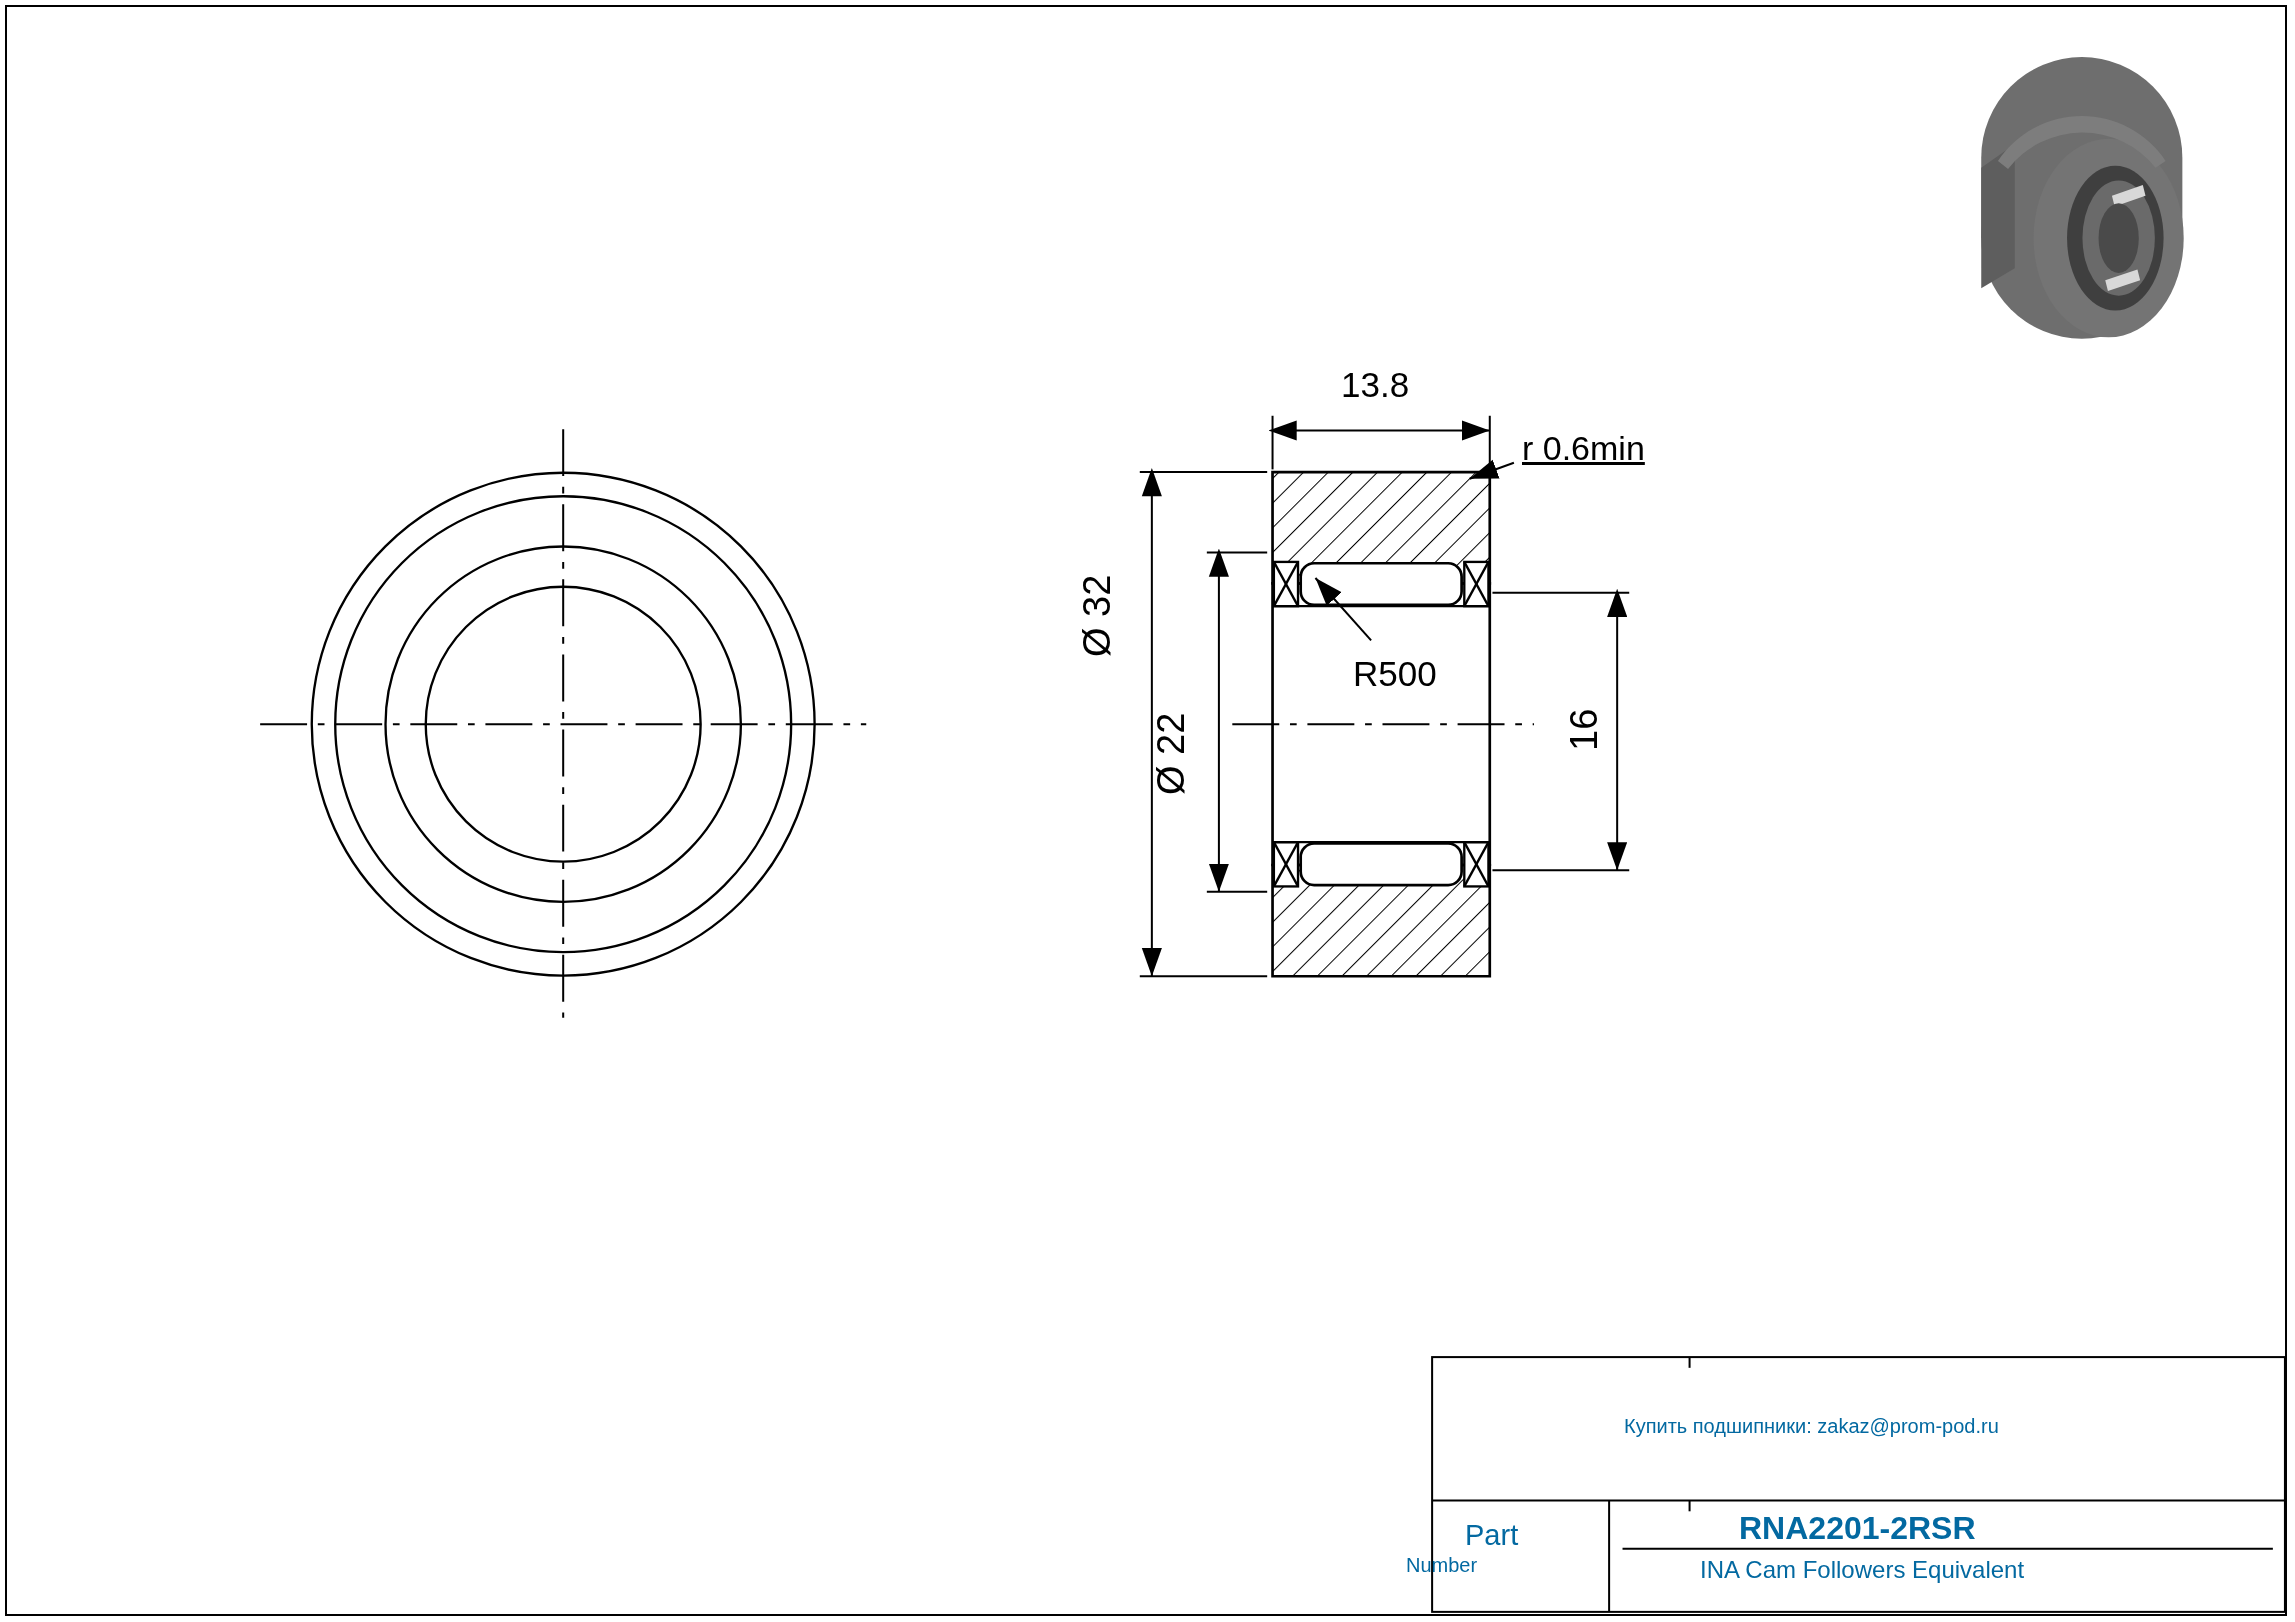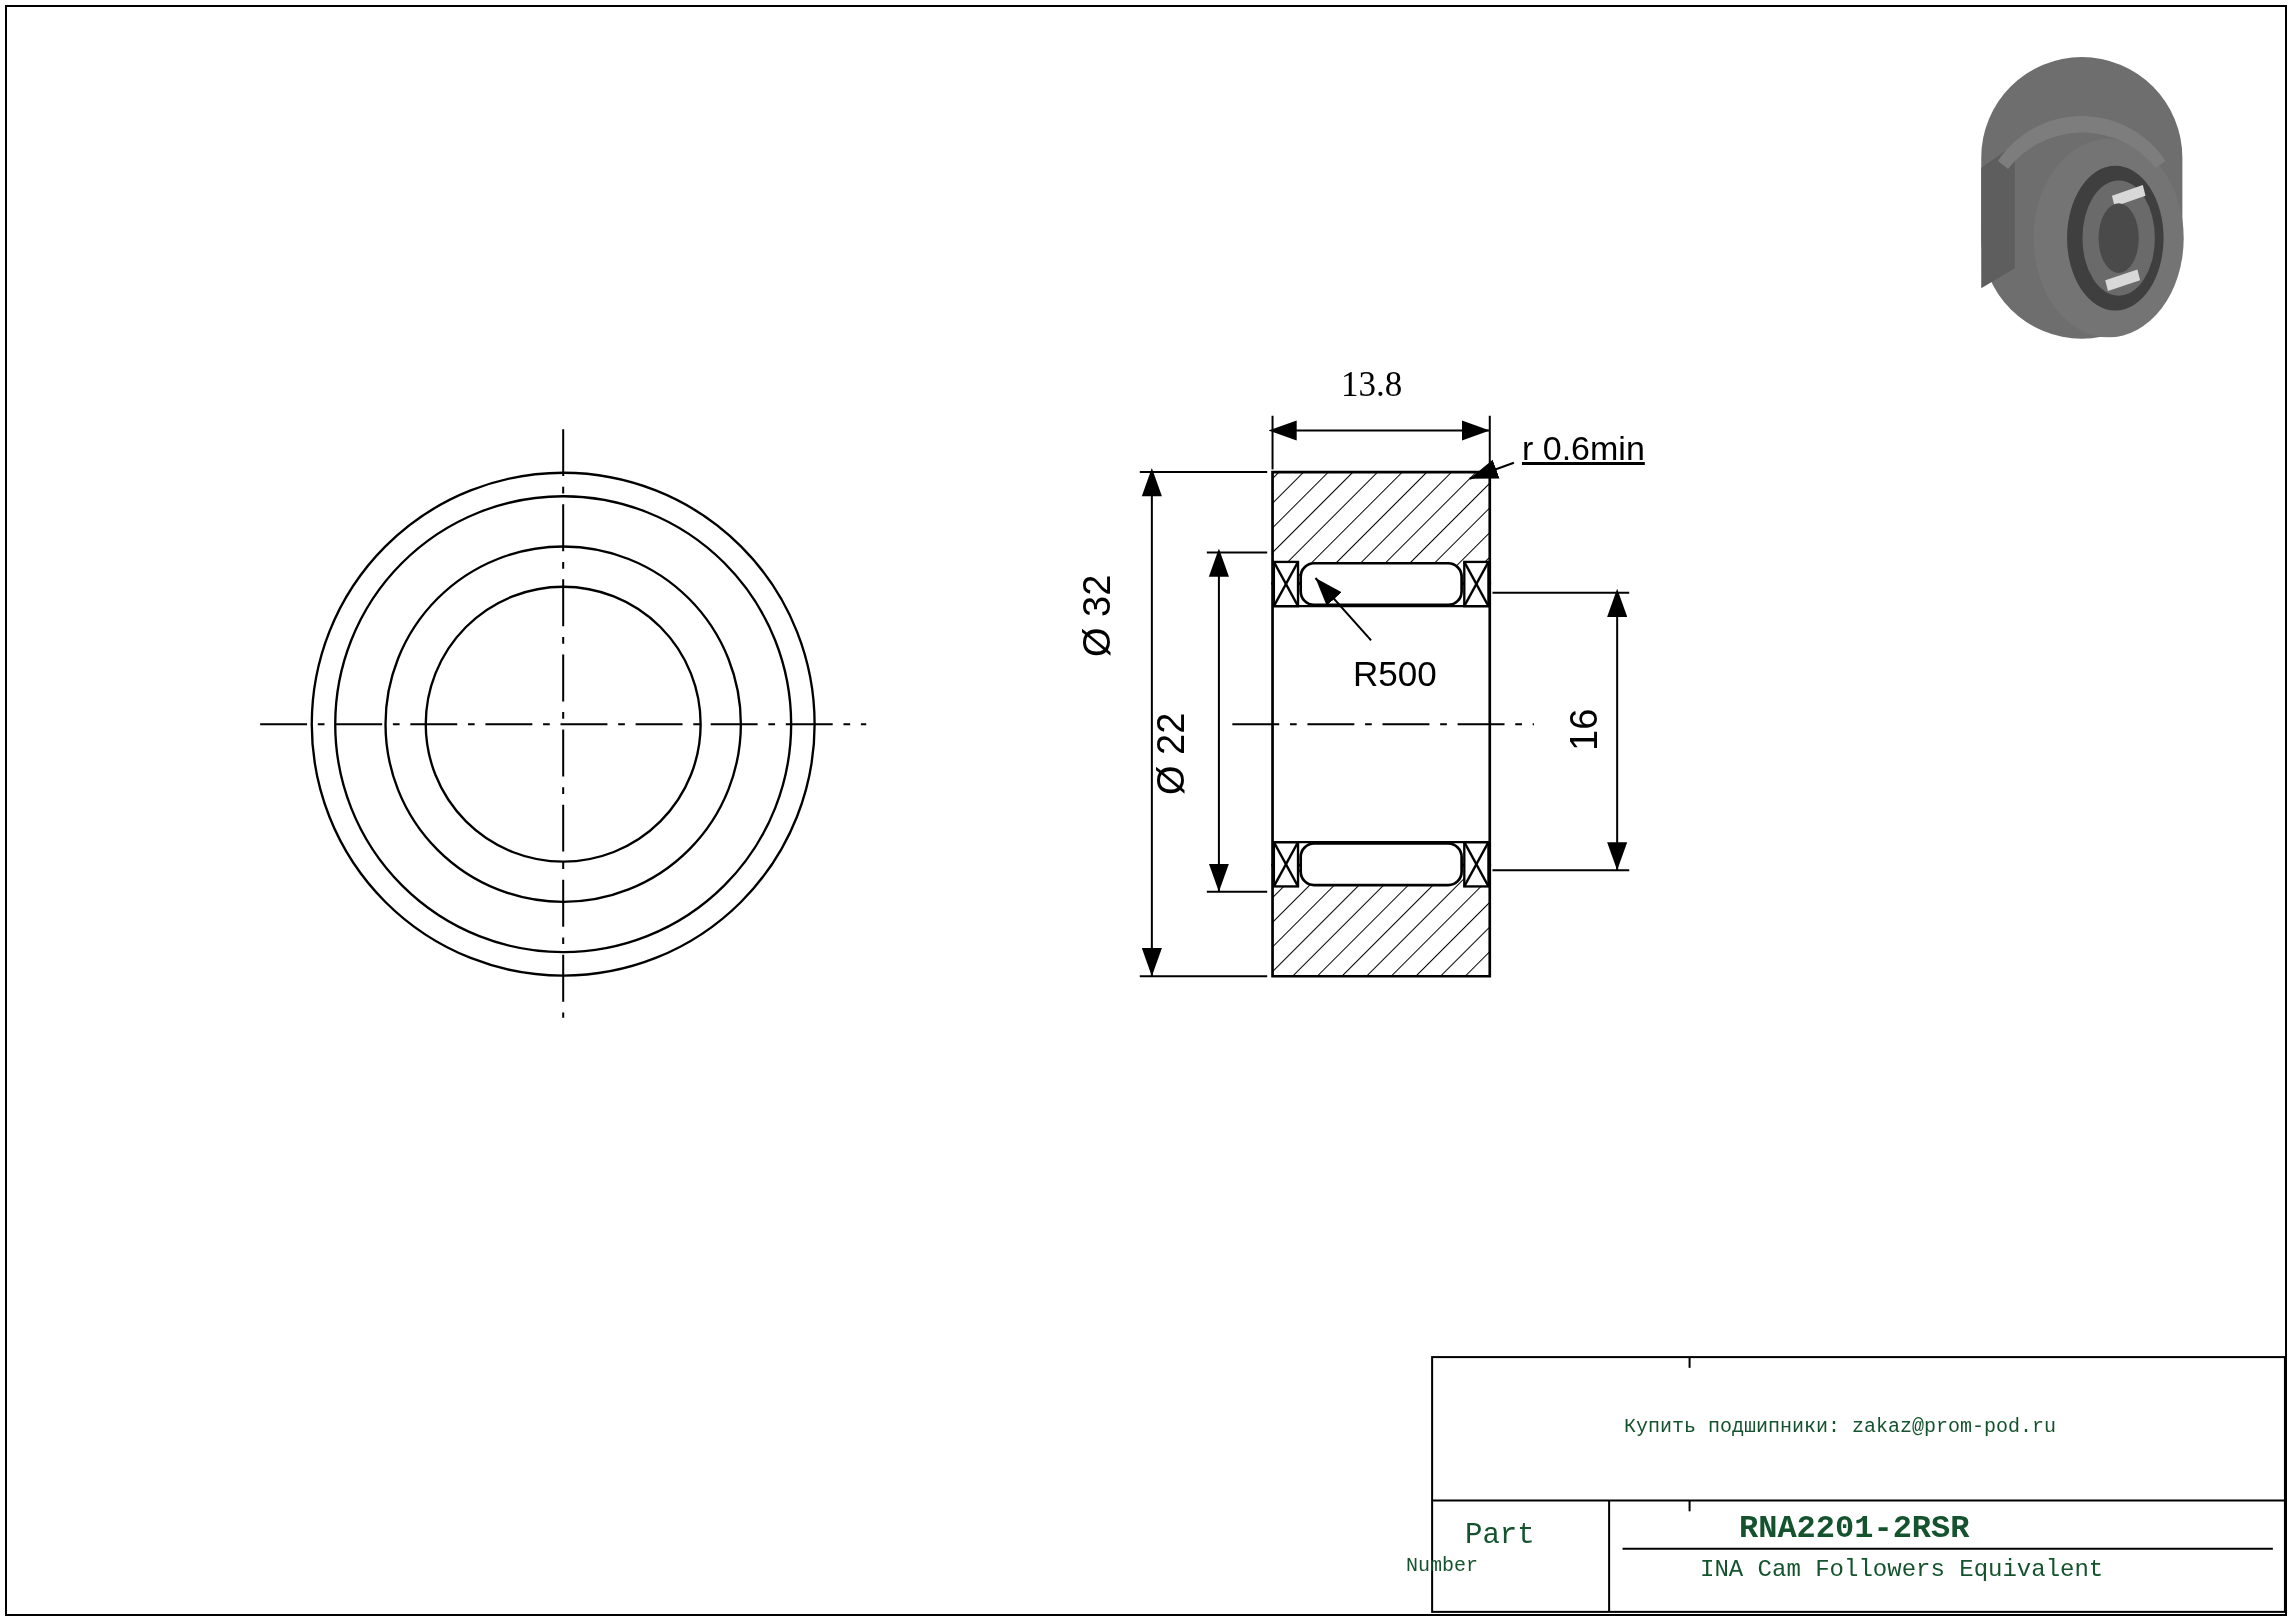--- a/index.html
+++ b/index.html
@@ -34,21 +34,21 @@
     width: 2295px;
     height: 1622px;
     pointer-events: none;
   }
   .dimtext {
     position: absolute;
     font-family: "Liberation Sans", sans-serif;
     color: #000;
     white-space: nowrap;
   }
-  .t-138 { font-size: 35px; left: 1341px; top: 365px; font-family: Liberation Serif, serif; }
+  .t-138 { font-size: 35px; left: 1341px; top: 365px; }
   .t-r06 { font-size: 34px; left: 1522px; top: 429px; text-decoration: underline; }
   .t-r500 { font-size: 35px; font-weight: normal; left: 1353px; top: 654px; }
   .t-phi32 {
     font-size: 38px;
     left: 1076px; top: 657px;
     transform: rotate(-90deg);
     transform-origin: left top;
   }
   .t-phi22 {
     font-size: 38px;
@@ -66,22 +66,22 @@
   #titleblock {
     position: absolute;
     left: 1432px;
     top: 1357px;
     width: 853px;
     height: 255px;
     box-sizing: border-box;
   }
   .tb-text {
     position: absolute;
-    color: #14532d;
-    font-family: Liberation Mono, monospace;
+    color: #0369a1;
+    font-family: Liberation Sans, sans-serif;
     white-space: nowrap;
   }
   .tb-email { font-size: 20px; left: 1624px; top: 1415px; }
   .tb-part1 { font-size: 29px; left: 1465px; top: 1519px; }
   .tb-part2 { font-size: 20px; left: 1406px; top: 1554px; }
   .tb-pn { font-size: 32px; font-weight: bold; left: 1739px; top: 1510px; }
   .tb-desc { font-size: 24px; left: 1700px; top: 1556px; }
 </style>
 </head>
 <body>

